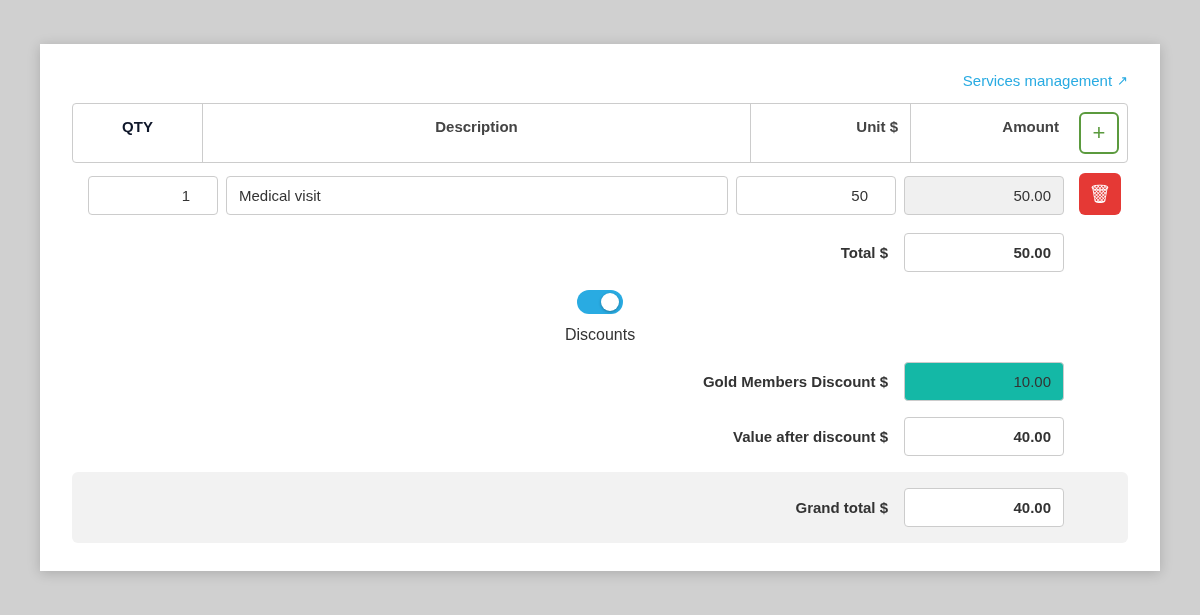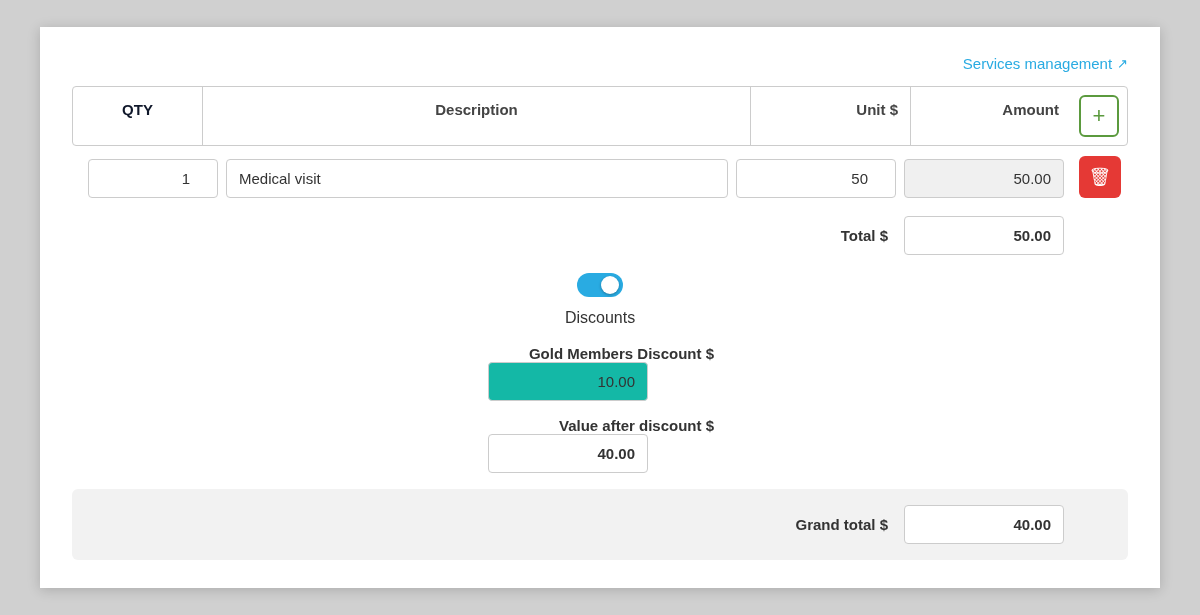--- a/index.html
+++ b/index.html
@@ -245,21 +245,20 @@
       font-weight: 500;
     }
 
     
     .discount-row {
       display: flex;
       justify-content: flex-end;
       align-items: center;
       margin-bottom: 16px;
       padding-right: 0;
-      flex-direction: column;
     }
     .discount-label {
       font-weight: 700;
       font-size: 15px;
       color: #333;
       text-align: right;
       padding-right: 16px;
       min-width: 260px;
     }
     .discount-value {

